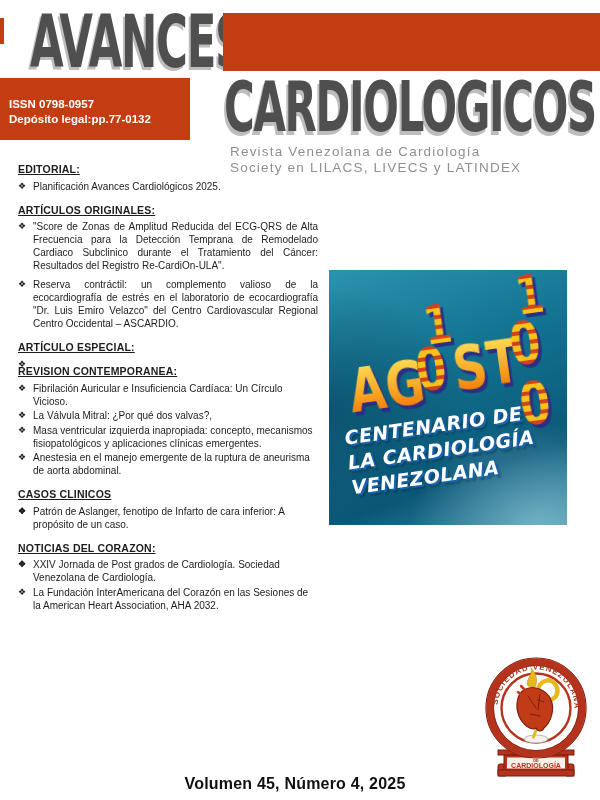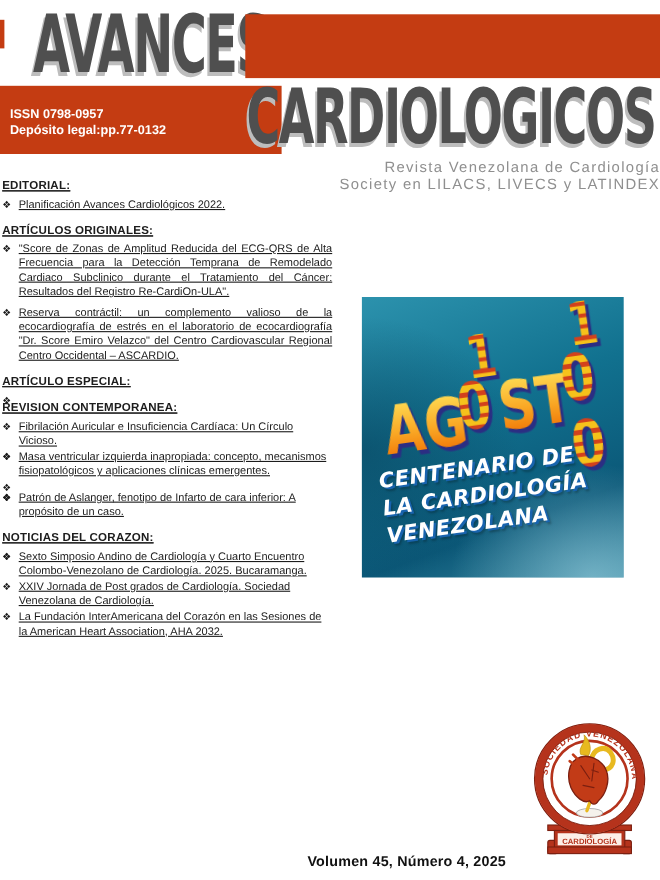--- a/index.html
+++ b/index.html
@@ -7,33 +7,33 @@
         font-family:"Liberation Sans",sans-serif;}
 
   
   .corner-mark{position:absolute;left:0;top:18px;width:4px;height:26px;background:var(--red,#C43C12);}
   .title-avances{position:absolute;left:30px;top:4px;white-space:nowrap;
         font-family:"DejaVu Sans",sans-serif;font-weight:bold;font-size:64px;line-height:66px;
         letter-spacing:-2px;color:var(--title-gray,#4F4F4F);
         transform:scale(.68,1.14);transform-origin:left top;
         text-shadow:-3px 3px 0 var(--title-shadow,#BDBDBD);}
   .red-block{position:absolute;left:223px;top:13px;width:377px;height:58px;background:var(--red,#C43C12);}
-  .issn-banner{position:absolute;left:0;top:78px;width:256px;height:62px;background:var(--red,#C43C12);
+  .issn-banner{position:absolute;left:0;top:78px;width:190px;height:62px;background:var(--red,#C43C12);
         box-sizing:border-box;padding:19px 0 0 9px;color:#fff;font-weight:bold;
         font-size:11.5px;line-height:15px;}
   .title-cardio{position:absolute;left:224px;top:72px;white-space:nowrap;
         font-family:"DejaVu Sans",sans-serif;font-weight:bold;font-size:64px;line-height:66px;
         letter-spacing:-2px;color:var(--title-gray,#4F4F4F);
         transform:scale(.655,1.08);transform-origin:left top;
         text-shadow:-3px 3px 0 var(--title-shadow,#BDBDBD);}
-  .subtitle{position:absolute;left:230px;top:144px;width:370px;text-align:right;
+  .subtitle{position:absolute;left:230px;top:144px;width:370px;text-align:left;
         color:var(--subtitle-gray,#8F8F8F);font-size:13.5px;line-height:15.5px;letter-spacing:1.2px;}
 
   
-  .toc{position:absolute;left:2px;top:163px;width:300px;color:var(--ink,#1C1C1C);text-decoration:underline;}
+  .toc{position:absolute;left:18px;top:163px;width:300px;color:var(--ink,#1C1C1C);}
   .toc-section{margin:0 0 11px 0;}
   .toc-header{margin:0 0 3.5px 0;font-size:10.5px;line-height:13px;font-weight:bold;
         text-decoration:underline;letter-spacing:.2px;}
   .toc-list{list-style:none;margin:0;padding:0;}
   .toc-item{position:relative;padding-left:15px;font-size:10px;line-height:13px;margin:0 0 1.5px 0;}
   .toc-list.wide-gap .toc-item{margin-bottom:6px;}
   .toc-list.justify .item-text{display:block;text-align:justify;}
   .bullet{position:absolute;left:0;top:1px;font-size:9px;line-height:11px;}
 
   
@@ -64,22 +64,22 @@
   .d-r-0b{left:190px;top:110px;font-size:46px;line-height:46px;}
   .caption{position:absolute;left:14px;top:156px;transform:rotate(-8deg);transform-origin:left top;
         color:#fff;font-weight:bold;font-style:italic;font-size:19px;line-height:25px;
         letter-spacing:.5px;white-space:nowrap;font-family:"DejaVu Sans",sans-serif;
         text-shadow:2px 2px 0 #1863AE, 3px 4px 2px rgba(0,0,0,.25);}
 
   
   .logo{position:absolute;left:480px;top:652px;width:112px;height:126px;}
 
   
-  .footer{position:absolute;left:130px;top:775px;width:330px;text-align:right;
-        font-size:13px;font-weight:bold;color:#111;letter-spacing:.2px;}
+  .footer{position:absolute;left:130px;top:775px;width:330px;text-align:center;
+        font-size:16px;font-weight:bold;color:#111;letter-spacing:.2px;}
 </style>
 </head>
 <body>
 
 <div class="page">
 
   <div class="corner-mark"></div>
 
   <div class="title-avances">AVANCES</div>
 
@@ -94,68 +94,69 @@
 
   <div class="subtitle">
     <div>Revista Venezolana de Cardiología</div>
     <div>Society en LILACS, LIVECS y LATINDEX</div>
   </div>
 
   <div class="toc" id="toc">
   <section class="toc-section">
     <h2 class="toc-header">EDITORIAL:</h2>
     <ul class="toc-list">
-          <li class="toc-item"><span class="bullet">❖</span><span class="item-text">Planificación Avances Cardiológicos 2022.</span></li>
+          <li class="toc-item"><span class="bullet">❖</span><span class="item-text">Planificación Avances Cardiológicos 2025.</span></li>
         </ul>
   </section>
 
   <section class="toc-section">
     <h2 class="toc-header">ARTÍCULOS ORIGINALES:</h2>
     <ul class="toc-list justify wide-gap">
           <li class="toc-item">
             <span class="bullet">❖</span>
             <span class="item-text">"Score de Zonas de Amplitud Reducida del ECG-QRS de Alta Frecuencia para la Detección Temprana de Remodelado Cardiaco Subclinico durante el Tratamiento del Cáncer: Resultados del Registro Re-CardiOn-ULA".</span>
           </li>
           <li class="toc-item">
             <span class="bullet">❖</span>
-            <span class="item-text">Reserva contráctil: un complemento valioso de la ecocardiografía de estrés en el laboratorio de ecocardiografía "Dr. Score Emiro Velazco" del Centro Cardiovascular Regional Centro Occidental – ASCARDIO.</span>
+            <span class="item-text">Reserva contráctil: un complemento valioso de la ecocardiografía de estrés en el laboratorio de ecocardiografía "Dr. Luis Emiro Velazco" del Centro Cardiovascular Regional Centro Occidental – ASCARDIO.</span>
           </li>
         </ul>
   </section>
 
   <section class="toc-section">
     <h2 class="toc-header">ARTÍCULO ESPECIAL:</h2>
     <ul class="toc-list">
           <li class="toc-item"><span class="bullet">❖</span></li>
         </ul>
   </section>
 
   <section class="toc-section">
     <h2 class="toc-header">REVISION CONTEMPORANEA:</h2>
     <ul class="toc-list">
           <li class="toc-item"><span class="bullet">❖</span><span class="item-text">Fibrilación Auricular e Insuficiencia Cardíaca: Un Círculo Vicioso.</span></li>
-          <li class="toc-item"><span class="bullet">❖</span></li>
+          <li class="toc-item"><span class="bullet">❖</span><span class="item-text">La Válvula Mitral: ¿Por qué dos valvas?,</span></li>
           <li class="toc-item"><span class="bullet">❖</span><span class="item-text">Masa ventricular izquierda inapropiada: concepto, mecanismos fisiopatológicos y aplicaciones clínicas emergentes.</span></li>
-          <li class="toc-item"><span class="bullet">❖</span></li>
-        </ul>
-  </section>
-
-  <section class="toc-section">
+          <li class="toc-item"><span class="bullet">❖</span><span class="item-text">Anestesia en el manejo emergente de la ruptura de aneurisma de aorta abdominal.</span></li>
+        </ul>
+  </section>
+
+  <section class="toc-section">
+    <h2 class="toc-header">CASOS CLINICOS</h2>
     <ul class="toc-list">
           <li class="toc-item"><span class="bullet">❖</span></li>
           <li class="toc-item"><span class="bullet">❖</span></li>
           <li class="toc-item"><span class="bullet">❖</span><span class="item-text">Patrón de Aslanger, fenotipo de Infarto de cara inferior: A propósito de un caso.</span></li>
         </ul>
   </section>
 
   <section class="toc-section">
     <h2 class="toc-header">NOTICIAS DEL CORAZON:</h2>
     <ul class="toc-list">
           <li class="toc-item"><span class="bullet">❖</span></li>
-          <li class="toc-item"><span class="bullet">❖</span><span class="item-text">Sexto Simposio Andino de Cardiología y Cuarto Encuentro Colombo-Venezolano de Cardiología. 2025. Bucaramanga.</span></li>
+          <li class="toc-item"><span class="bullet">❖</span></li>
           <li class="toc-item"><span class="bullet">❖</span><span class="item-text">XXIV Jornada de Post grados de Cardiología. Sociedad Venezolana de Cardiología.</span></li>
           <li class="toc-item"><span class="bullet">❖</span><span class="item-text">La Fundación InterAmericana del Corazón en las Sesiones de la American Heart Association, AHA 2032.</span></li>
         </ul>
   </section>
 </div>
 
   <div class="poster">
     <span class="big ag">AG</span>
     <span class="digit d-mid-1">1</span>
     <span class="digit d-mid-0">0</span>

